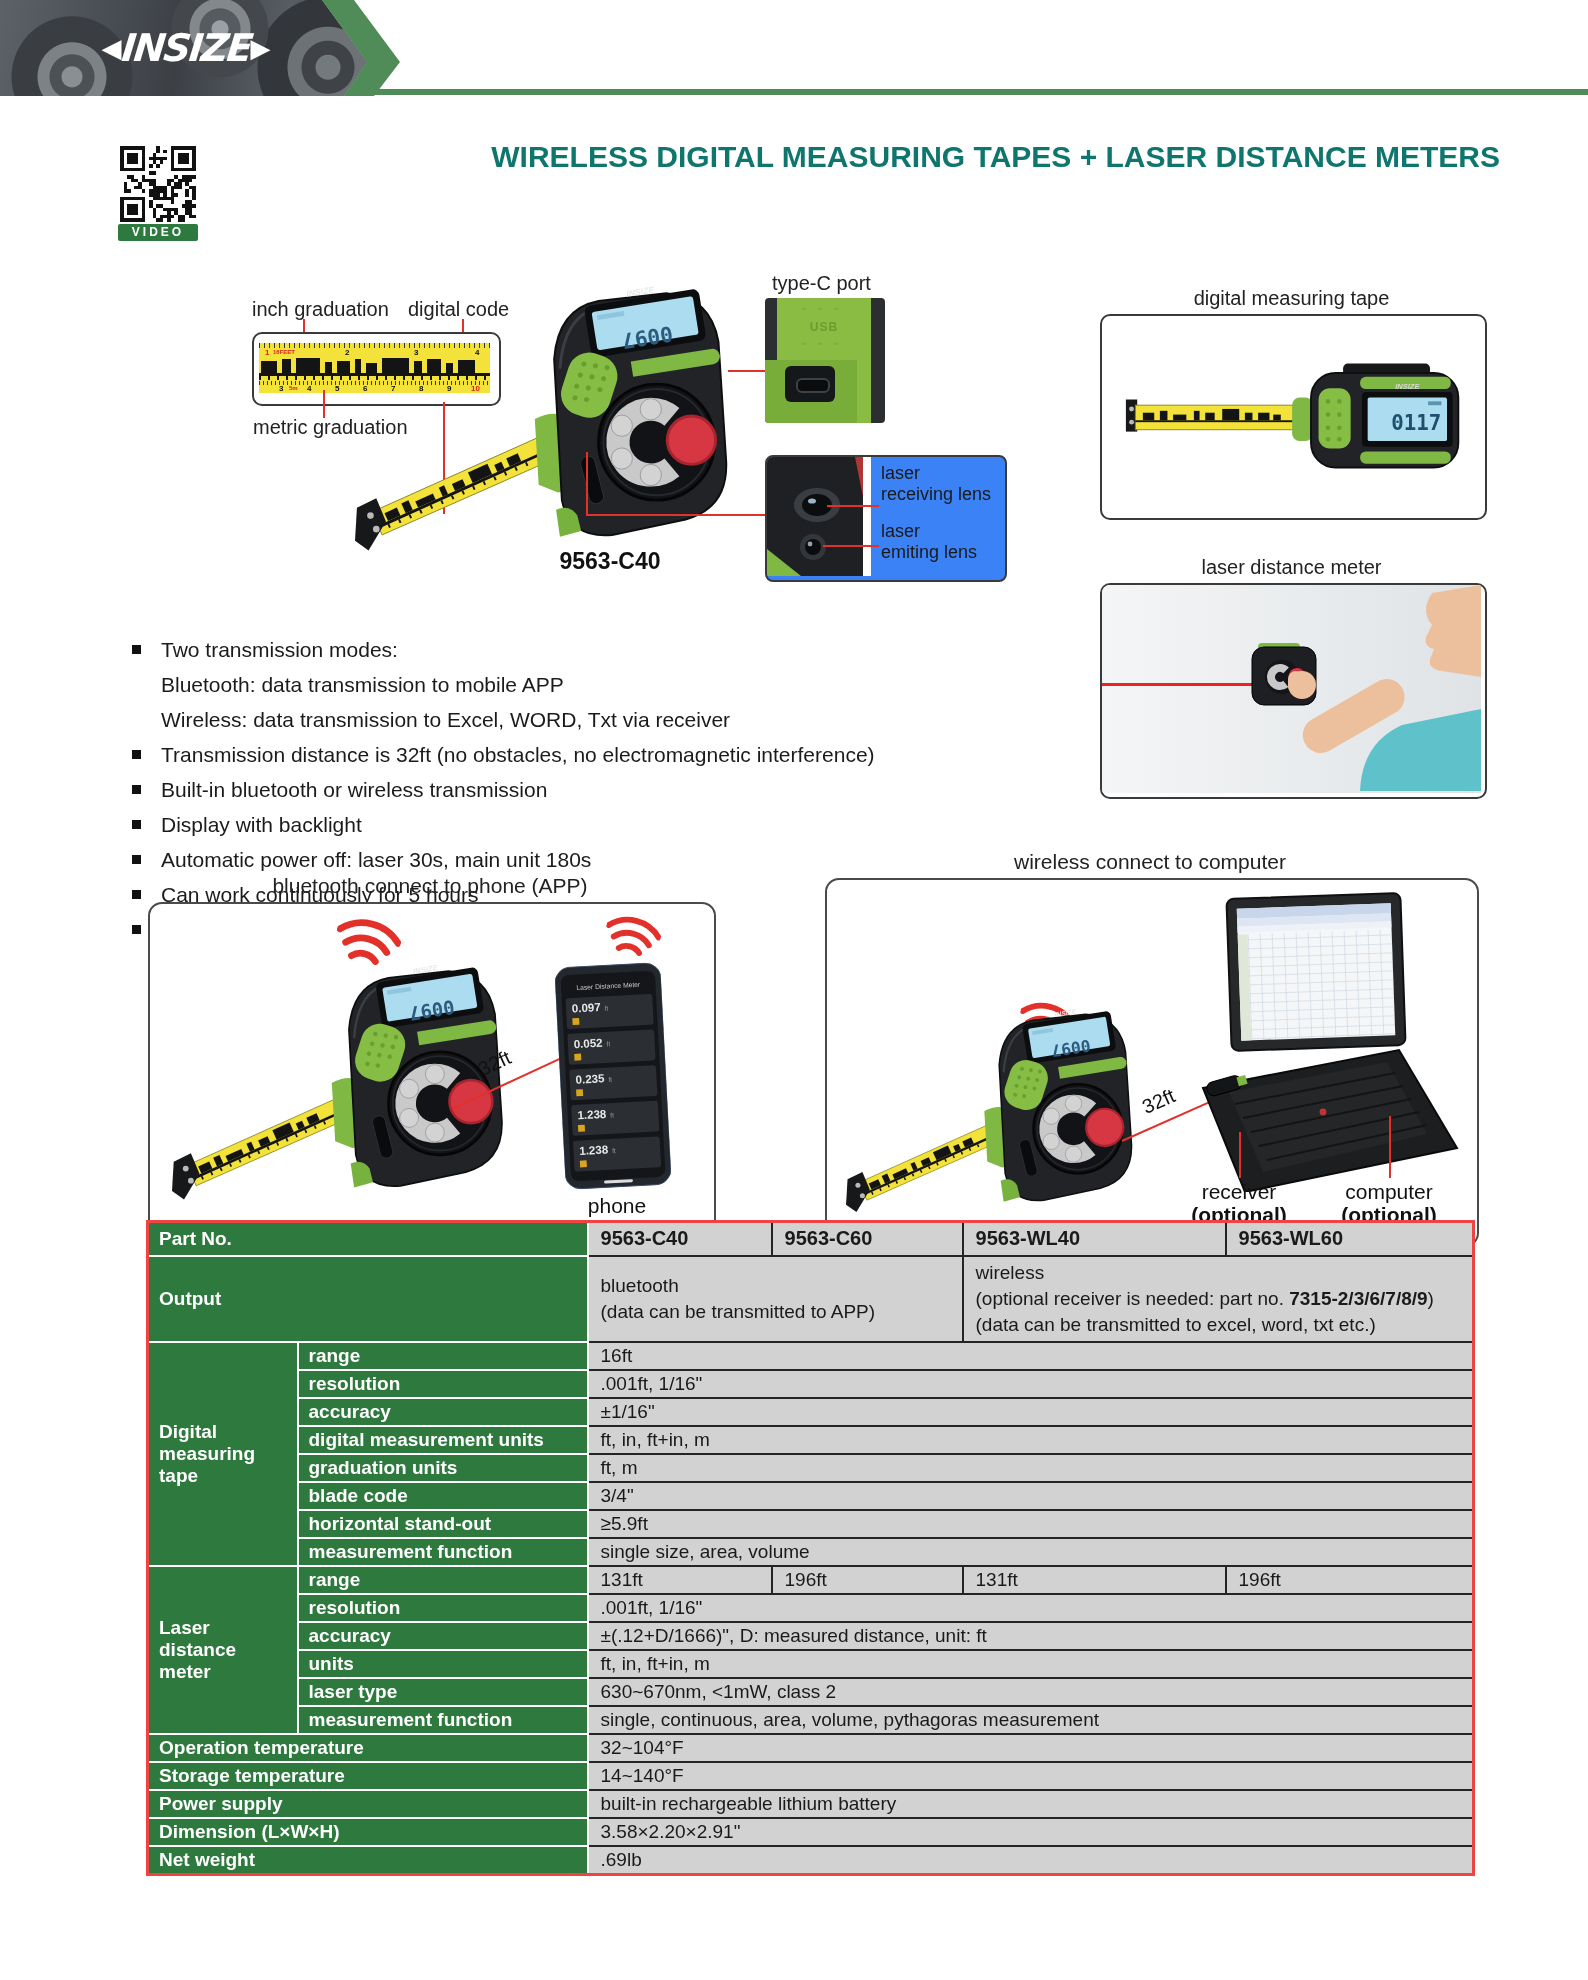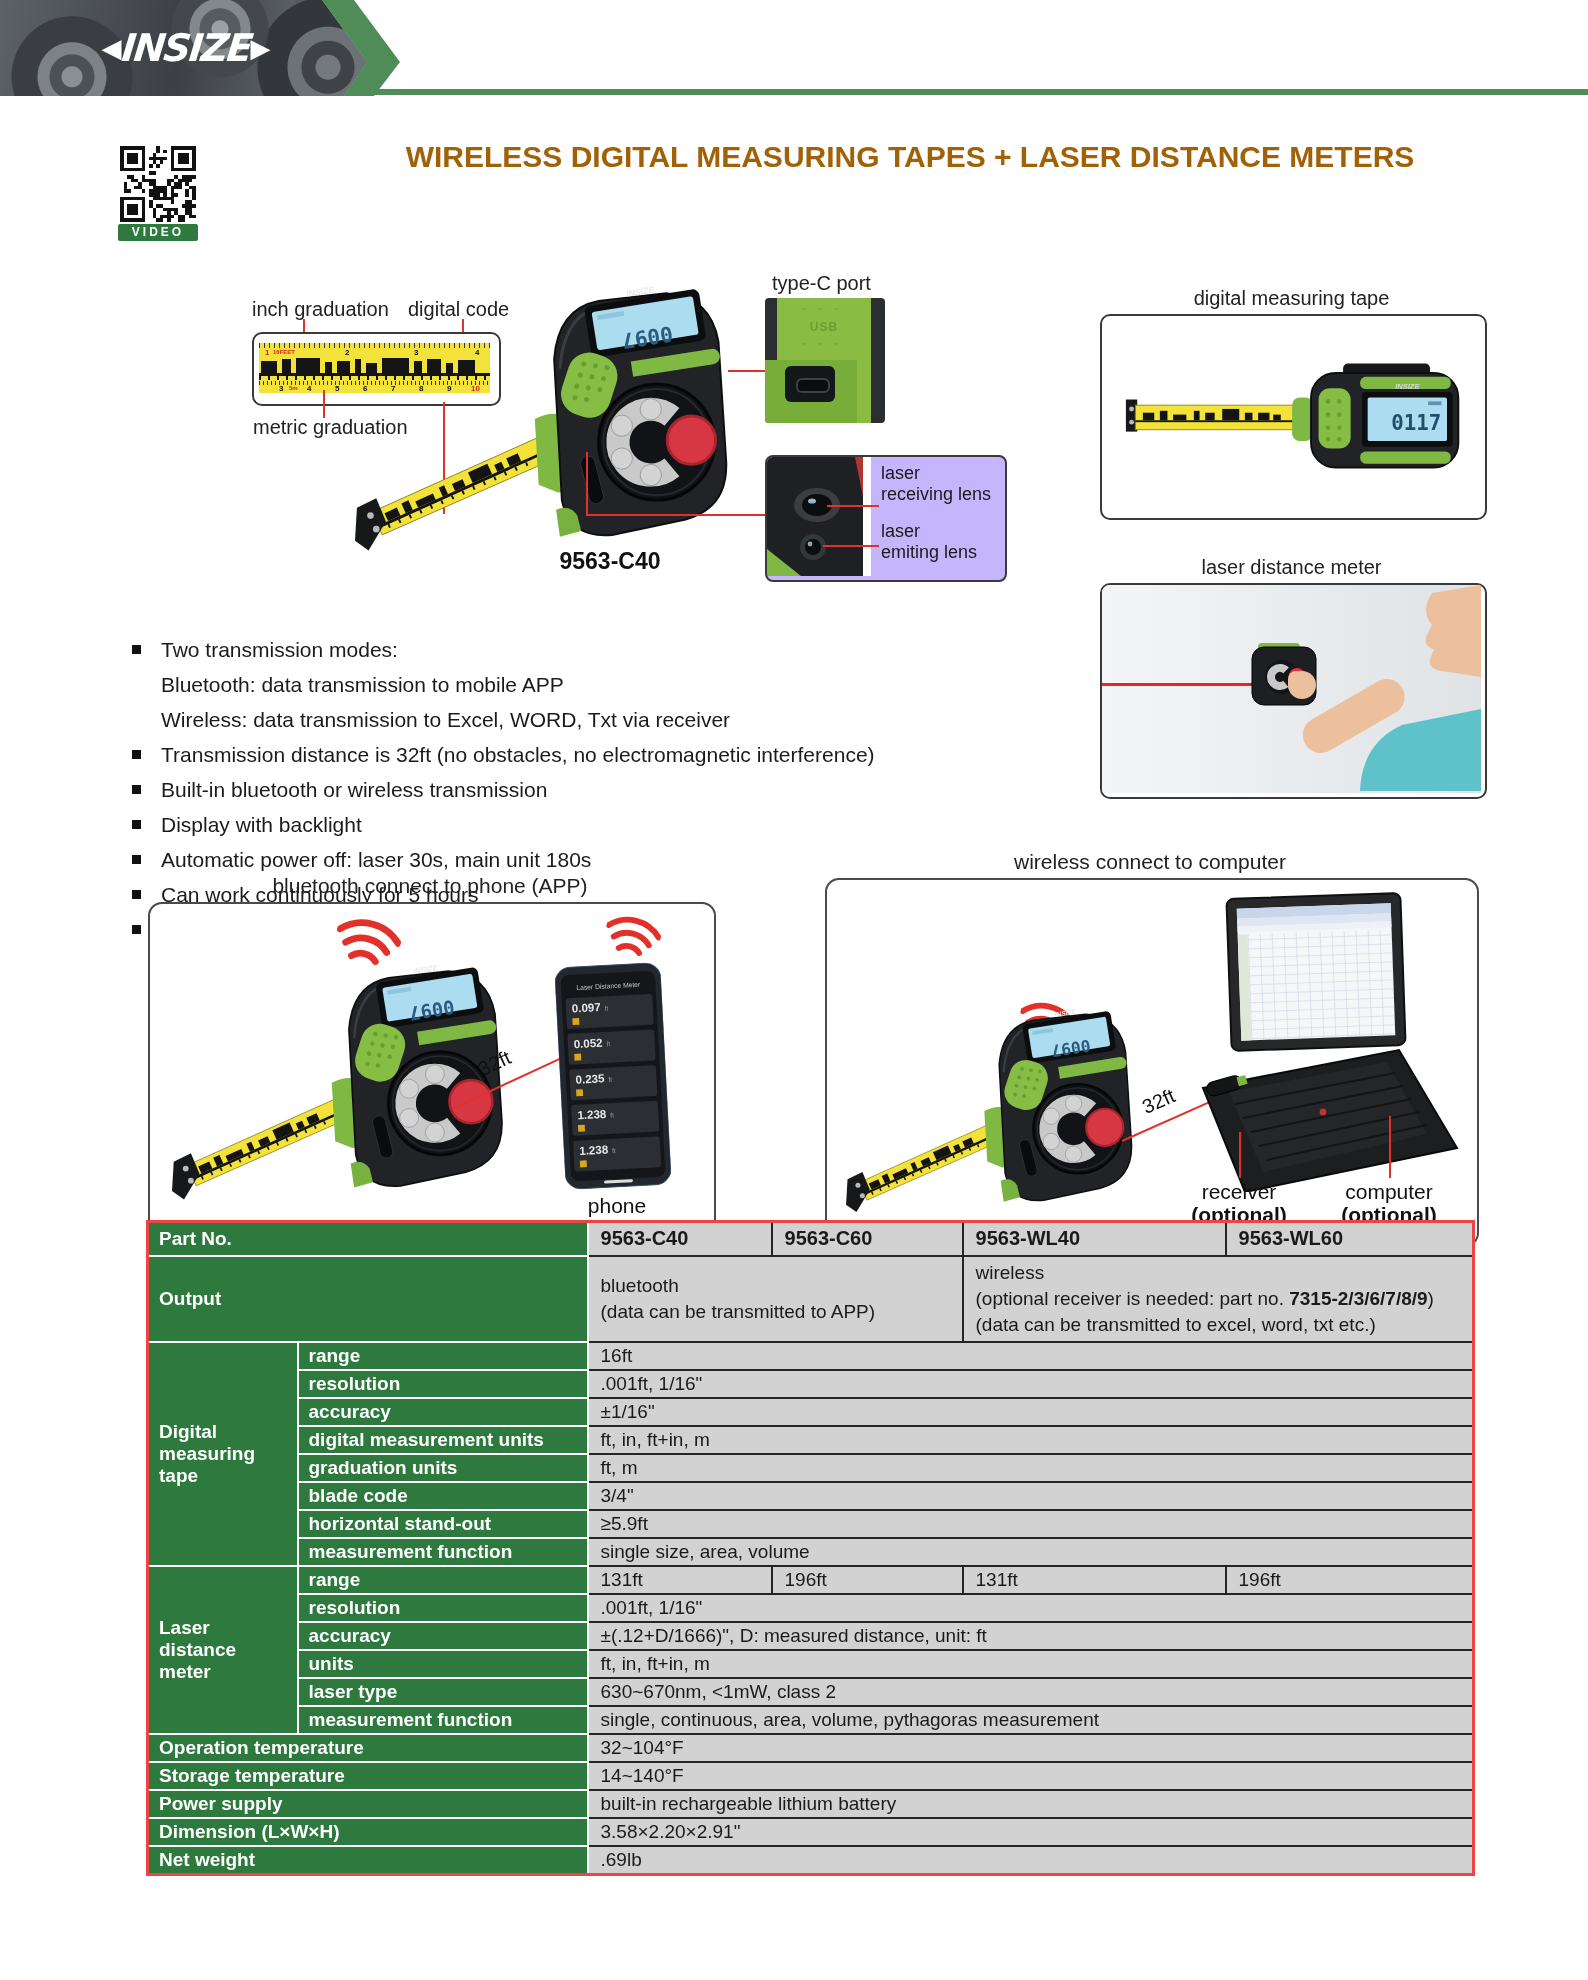--- a/index.html
+++ b/index.html
@@ -16,21 +16,21 @@
       linear-gradient(100deg,#5d6268 0%,#3c4045 45%,#585d63 70%,#2f3338 100%);
     clip-path:polygon(0 0,322px 0,367px 62px,344px 96px,0 96px);}
   #hdr-logo{left:86px;top:24px;width:200px;height:48px;display:flex;align-items:center;justify-content:center;
     color:#fff;font-family:"DejaVu Sans",sans-serif;}
   #hdr-logo .arr{font-size:26px;line-height:1;}
   #hdr-logo .word{font-size:38px;font-weight:bold;font-style:italic;letter-spacing:-2px;transform:skewX(-6deg);}
   #hdr-chev{left:0;top:0;width:420px;height:96px;background:#4f8c58;
     clip-path:polygon(322px 0,354px 0,400px 62px,374px 96px,344px 96px,367px 62px);}
   #hdr-line{left:372px;top:89px;width:1216px;height:6px;background:#4f8c58;}
   
-  #page-title{left:320px;top:140px;width:1180px;text-align:center;font-size:30px;font-weight:bold;color:#a16207;}
+  #page-title{left:320px;top:140px;width:1180px;text-align:right;font-size:30px;font-weight:bold;color:#0f766e;}
   #qr-wrap{left:120px;top:146px;width:76px;height:76px;}
   #qr-svg{width:76px;height:76px;fill:#111;shape-rendering:crispEdges;background:#fff;}
   #video-badge{left:118px;top:224px;width:80px;height:17px;background:#2e7a3e;color:#fff;
     font-size:12px;font-weight:bold;letter-spacing:3px;text-align:center;line-height:17px;border-radius:2px;}
   
   .callout{position:absolute;font-size:20px;color:#222;white-space:nowrap;}
   .panel-label{position:absolute;font-size:20px;color:#222;text-align:center;}
   .model-label{position:absolute;font-size:23px;font-weight:bold;color:#111;}
   
   #strip-box{left:252px;top:332px;width:245px;height:70px;border:2px solid #3a3a3a;border-radius:10px;background:#fff;overflow:hidden;}
@@ -51,21 +51,21 @@
   .strip-nums-bot{position:absolute;left:0;top:41px;width:100%;height:9px;font-size:8px;line-height:9px;font-weight:bold;color:#111;}
   .strip-nums-bot span{position:absolute;}
   
   #typec-box{left:765px;top:298px;width:120px;height:125px;background:#2c2f31;border-radius:4px;overflow:hidden;}
   #typec-green{position:absolute;left:12px;top:0;width:94px;height:125px;background:#8abc43;}
   #typec-usb{position:absolute;left:12px;top:22px;width:94px;text-align:center;font-size:12px;font-weight:bold;color:#6d9c31;letter-spacing:1px;}
   .typec-arrows{position:absolute;width:94px;left:12px;text-align:center;font-size:10px;color:#74a636;letter-spacing:8px;}
   #typec-lower{position:absolute;left:0;top:62px;width:92px;height:63px;background:#79ad3a;}
   #typec-slot{position:absolute;left:20px;top:68px;width:50px;height:36px;background:#15181a;border-radius:6px;}
   #typec-pill{position:absolute;left:31px;top:80px;width:30px;height:11px;background:#0a0c0d;border:2px solid #3c4247;border-radius:6px;}
-  #lens-box{left:765px;top:455px;width:238px;height:123px;background:#c4b5fd;border:2px solid #3a3a3a;border-radius:8px;overflow:hidden;}
+  #lens-box{left:765px;top:455px;width:238px;height:123px;background:#3b82f6;border:2px solid #3a3a3a;border-radius:8px;overflow:hidden;}
   .lens-label{position:absolute;font-size:18px;color:#1a1a1a;line-height:21px;}
   
   .rpanel{position:absolute;border:2px solid #3a3a3a;border-radius:10px;background:#fff;overflow:hidden;}
   
   #features{left:132px;top:632px;width:980px;}
   .feat{display:flex;font-size:21px;line-height:35px;color:#1b1b1b;}
   .feat .sq{flex:0 0 9px;width:9px;height:9px;background:#111;margin:13px 20px 0 0;}
   .feat.sub .sq{visibility:hidden;}
   
   .diag-title{position:absolute;font-size:21px;color:#222;text-align:center;}

